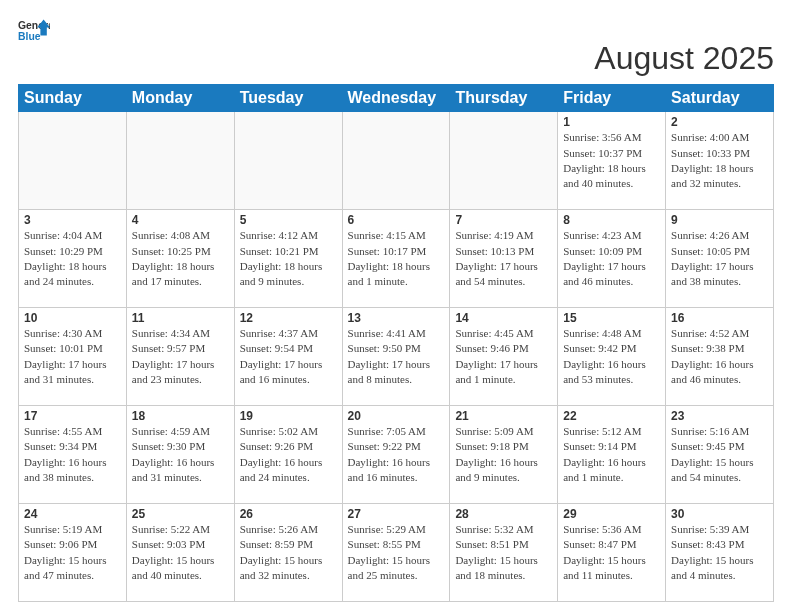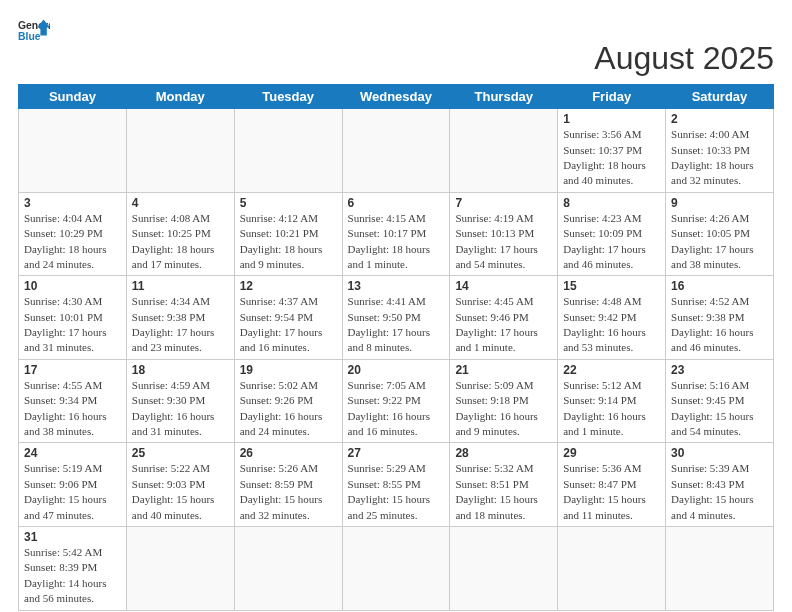--- a/index.html
+++ b/index.html
@@ -49,24 +49,24 @@
     .calendar {
       flex: 1;
       border: 1px solid #ccc;
       border-collapse: collapse;
       width: 100%;
       table-layout: fixed;
     }
     .calendar th {
       background: #1a7abf;
       color: #fff;
-      font-size: 13px;
+      font-size: 16px;
       font-weight: bold;
       padding: 4px 5px;
-      text-align: center;
+      text-align: left;
       border: 1px solid #1a7abf;
     }
     .calendar td {
       border: 1px solid #ccc;
       vertical-align: top;
       padding: 3px 5px;
       font-size: 9.5px;
       color: #333;
       height: 74px;
     }
@@ -186,21 +186,21 @@
         <tr>
           <td>
             <span class="day-num">10</span>
             <div class="day-info">Sunrise: 4:30 AM
 Sunset: 10:01 PM
 Daylight: 17 hours and 31 minutes.</div>
           </td>
           <td>
             <span class="day-num">11</span>
             <div class="day-info">Sunrise: 4:34 AM
-Sunset: 9:38 PM
+Sunset: 9:57 PM
 Daylight: 17 hours and 23 minutes.</div>
           </td>
           <td>
             <span class="day-num">12</span>
             <div class="day-info">Sunrise: 4:37 AM
 Sunset: 9:54 PM
 Daylight: 17 hours and 16 minutes.</div>
           </td>
           <td>
             <span class="day-num">13</span>
@@ -307,30 +307,16 @@
             <div class="day-info">Sunrise: 5:36 AM
 Sunset: 8:47 PM
 Daylight: 15 hours and 11 minutes.</div>
           </td>
           <td>
             <span class="day-num">30</span>
             <div class="day-info">Sunrise: 5:39 AM
 Sunset: 8:43 PM
 Daylight: 15 hours and 4 minutes.</div>
           </td>
-        </tr>
-        <tr class="last-row">
-          <td>
-            <span class="day-num">31</span>
-            <div class="day-info">Sunrise: 5:42 AM
-Sunset: 8:39 PM
-Daylight: 14 hours and 56 minutes.</div>
-          </td>
-          <td class="empty"></td>
-          <td class="empty"></td>
-          <td class="empty"></td>
-          <td class="empty"></td>
-          <td class="empty"></td>
-          <td class="empty"></td>
         </tr>
       </tbody>
   </table>
 </div>
 
 </body></html>

